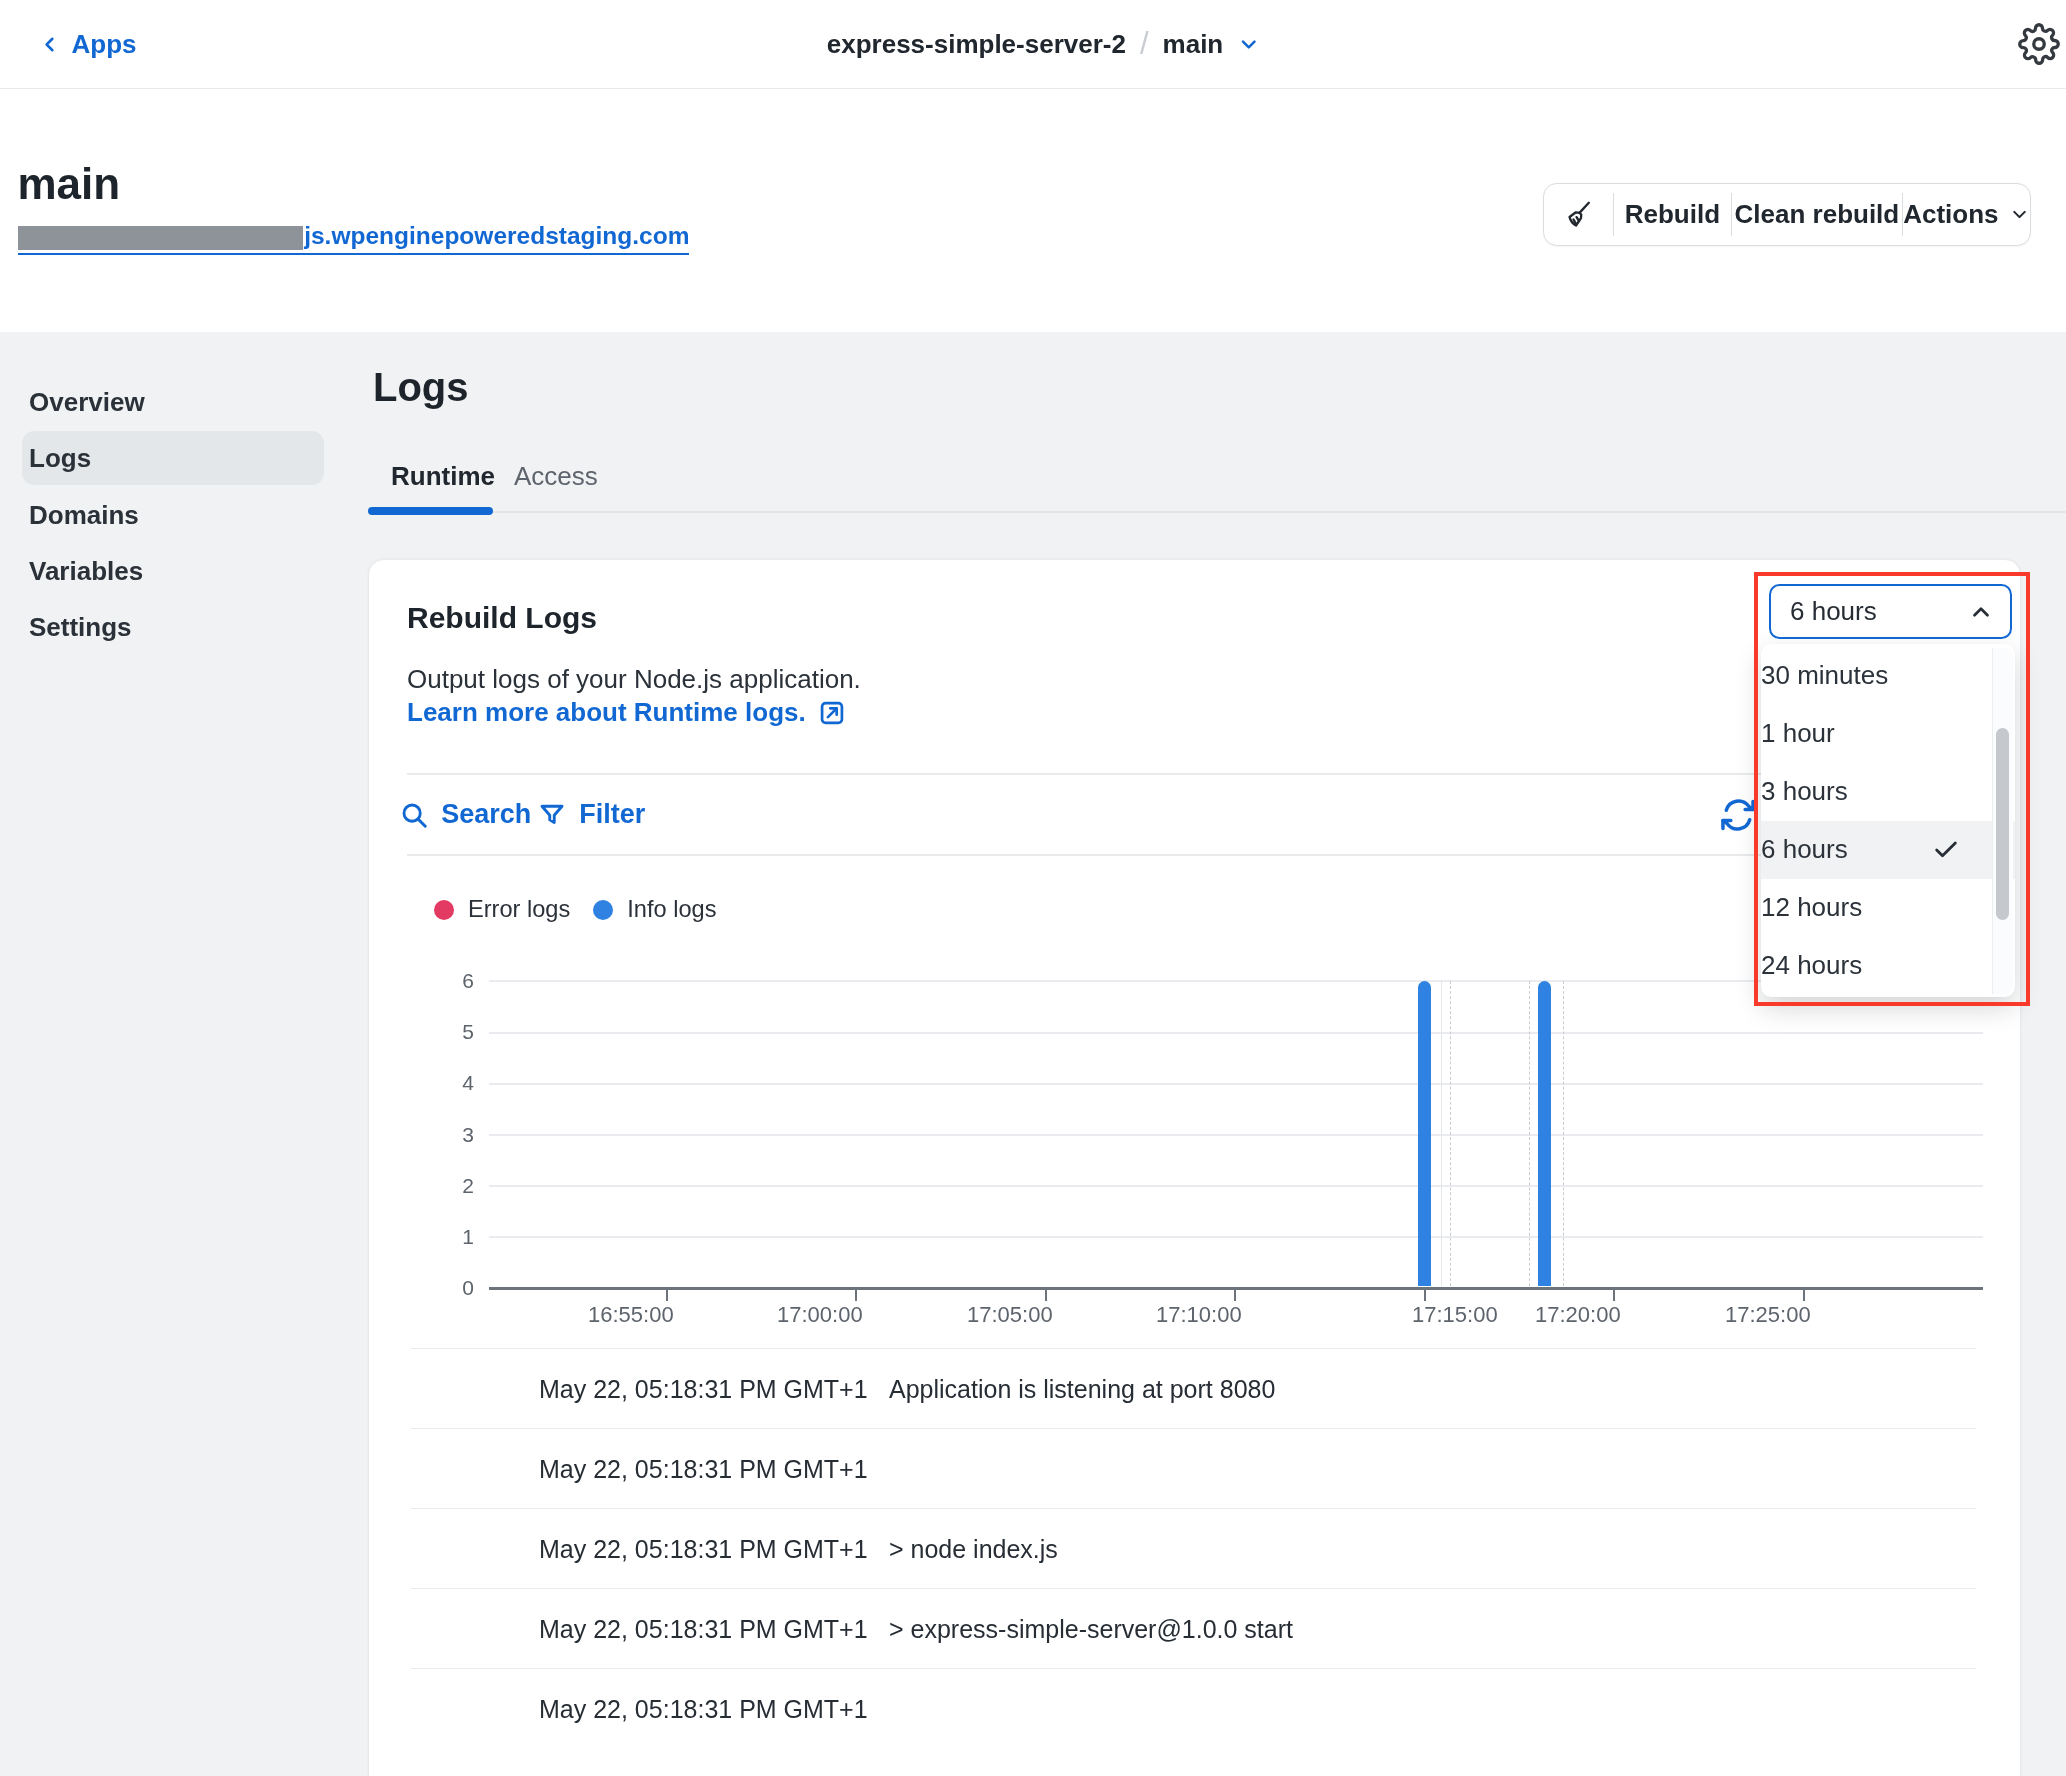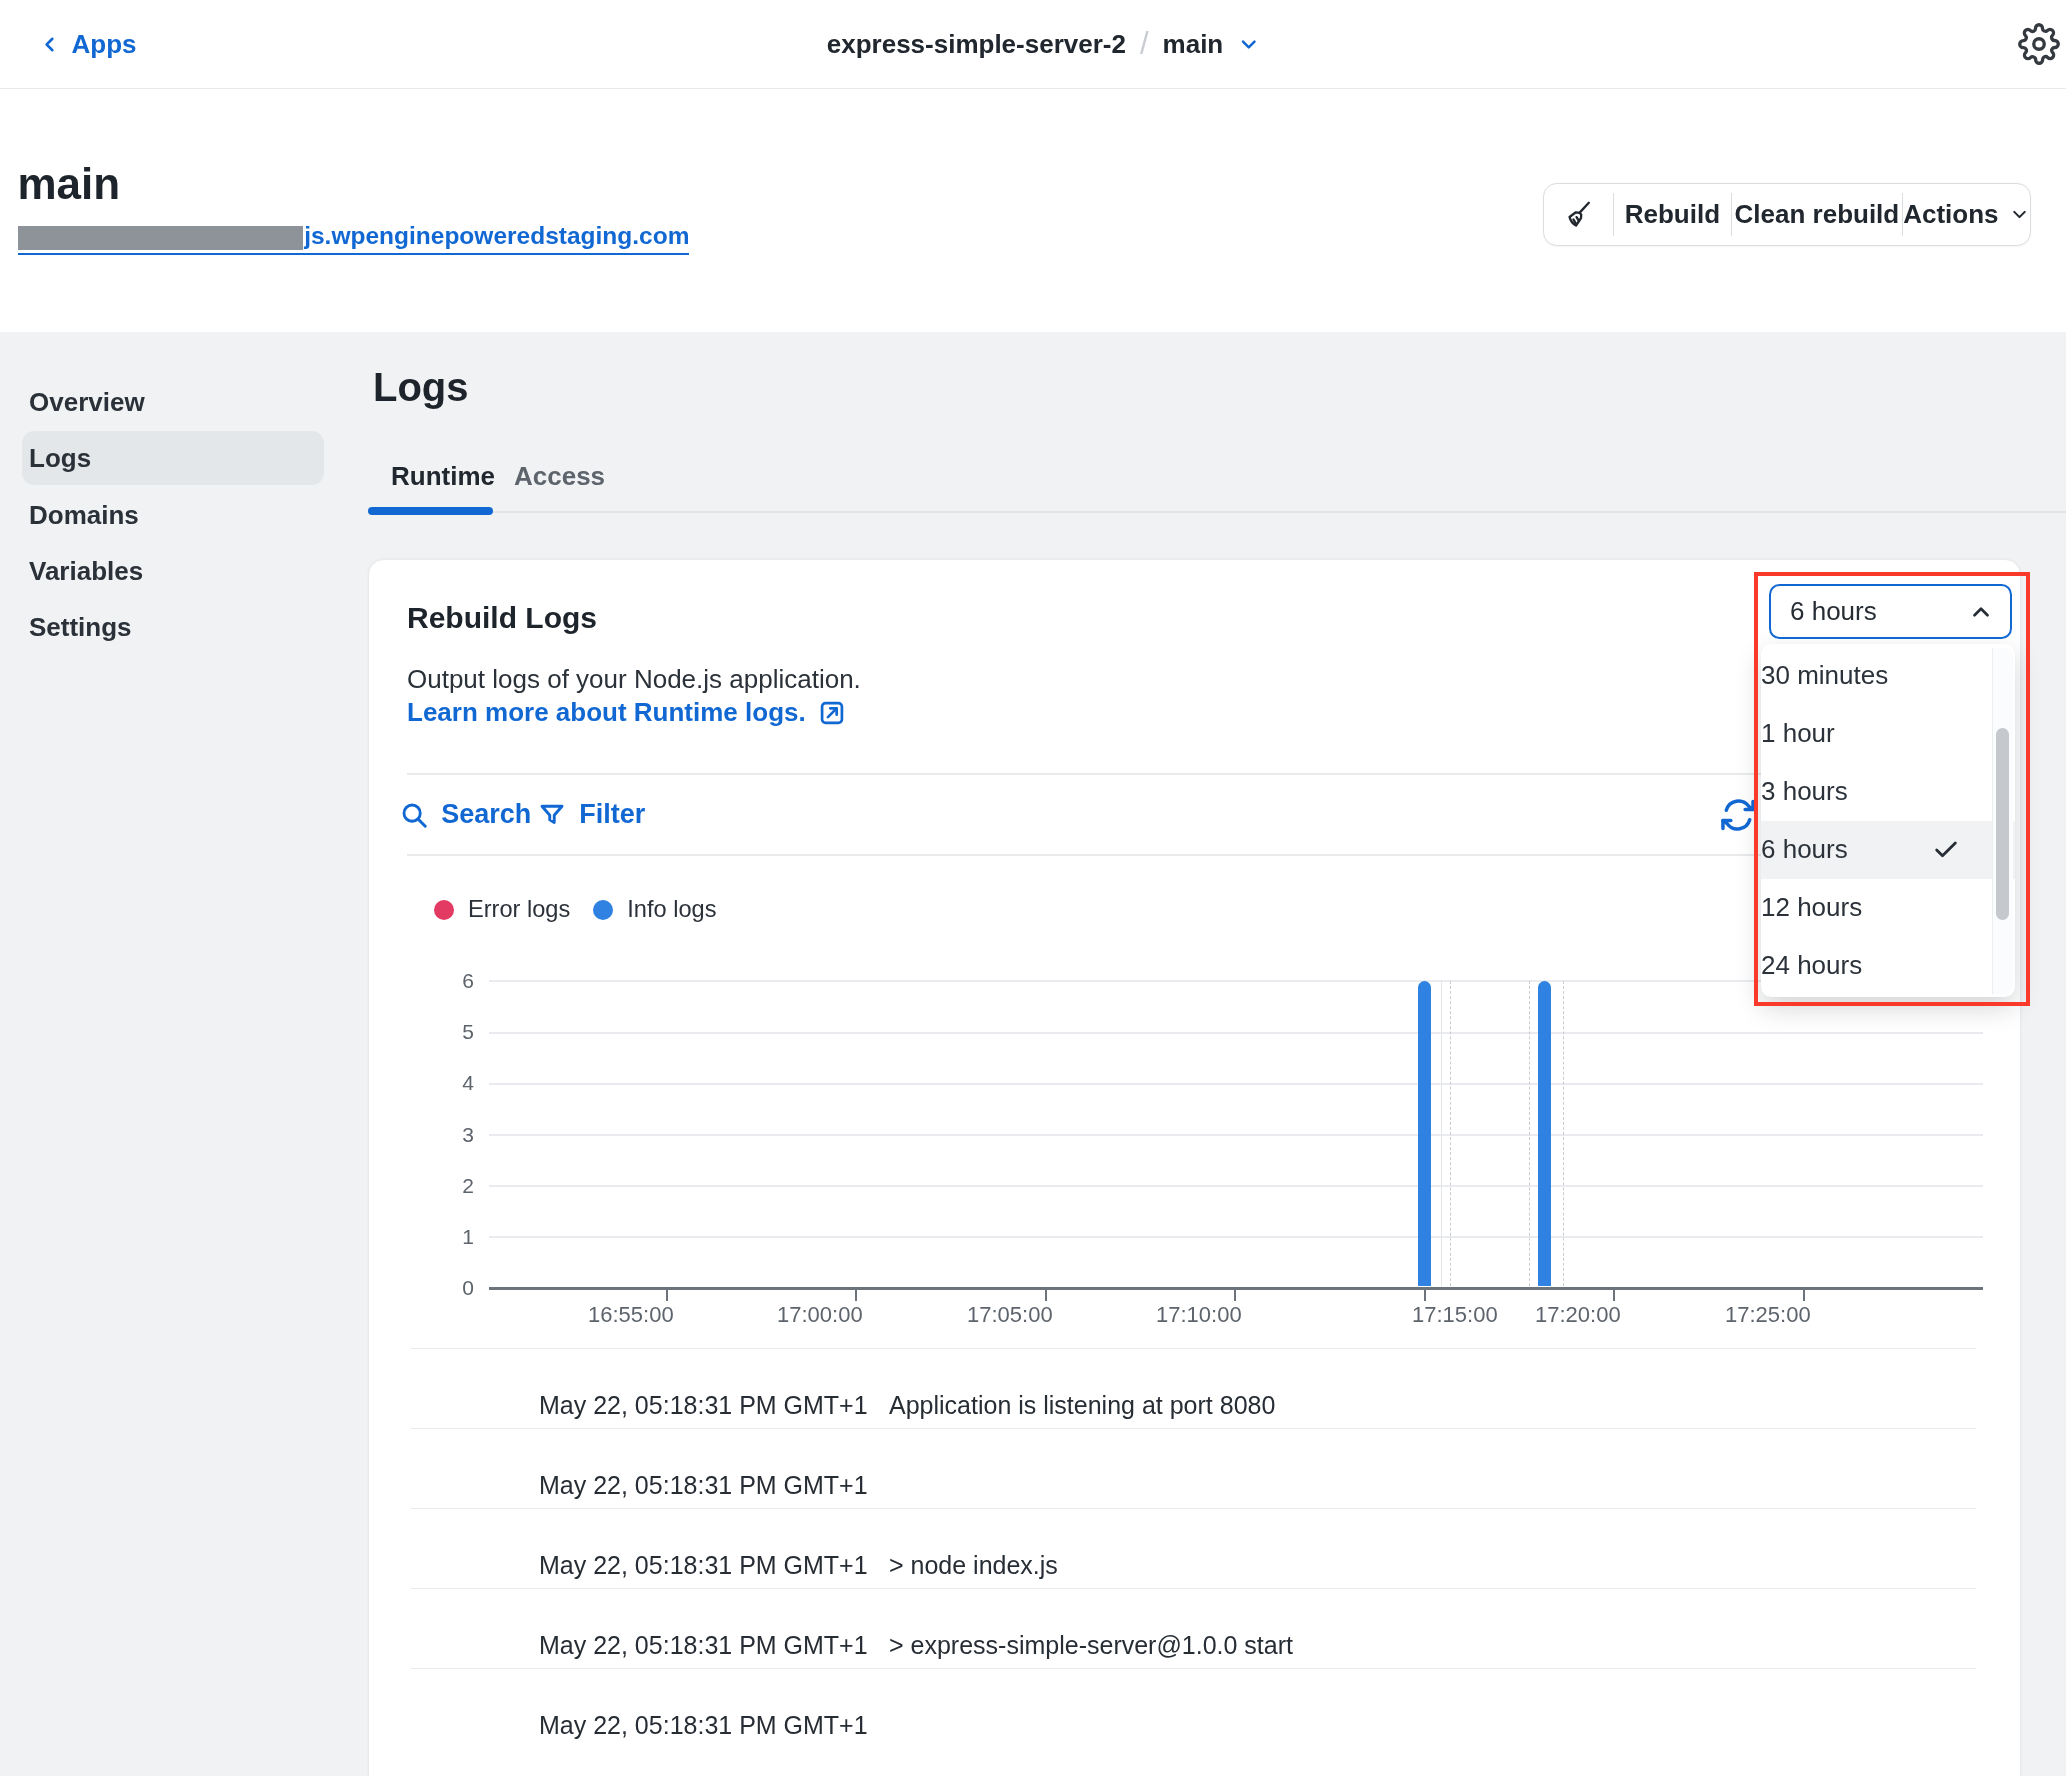--- a/index.html
+++ b/index.html
@@ -28,21 +28,21 @@
   .btn-divider{width:1.7px;background:#dbdee1;margin:8.7px 0;}
   
   .content-bg{left:0;top:332px;width:2067px;height:1445px;background:#f1f2f4;}
   .nav-item{left:22px;width:302px;height:54px;border-radius:12.2px;display:flex;align-items:center;
             padding-left:7px;box-sizing:border-box;font-size:26px;font-weight:600;color:#2a3138;cursor:pointer;}
   .nav-item.sel{background:#e4e7ea;}
   .nav-label{margin-left:0;}
   .page-h1{left:373px;top:365px;font-size:40px;font-weight:700;color:#1d242b;}
   .tab{top:454px;height:45px;display:flex;align-items:center;font-size:26px;cursor:pointer;}
   .tab.active{font-weight:700;color:#21272e;}
-  .tab.inactive{font-weight:700;color:#5d646c;}
+  .tab.inactive{font-weight:400;color:#5d646c;}
   .tabs-divider{left:368px;top:511px;width:1699px;height:1.7px;background:#e2e5e8;}
   .tab-underline{left:368px;top:507px;width:125px;height:7.9px;border-radius:4.4px;background:#1268d3;}
   
   .card{left:368px;top:559px;width:1651px;height:1310px;background:#fff;border:0.9px solid #e8eaec;
         border-radius:15.7px;box-shadow:0 0.9px 2.6px rgba(16,24,40,.05);}
   .card-h2{left:407px;top:601px;font-size:30px;font-weight:700;color:#1d242b;}
   .card-desc{left:407px;top:664px;font-size:26px;color:#2a3138;}
   .learn-link{left:407px;top:697px;display:flex;align-items:center;gap:12.2px;font-size:26px;font-weight:700;
               color:#1268d3;cursor:pointer;}
   .hdiv{height:1.7px;background:#e8eaec;}
@@ -52,21 +52,21 @@
   .legend-dot{width:20px;height:20px;border-radius:50%;}
   
   .gridline,.bar,.guide,.tickmark{position:absolute;}
   .ytick{position:absolute;width:44px;text-align:right;font-size:21px;color:#5d646c;}
   .xtick{position:absolute;width:157px;text-align:left;font-size:22px;color:#5d646c;}
   
   .logtable{left:411px;top:1348px;width:1565px;}
   .thead{position:relative;height:52px;background:#f6f7f8;border-radius:10.5px 10.5px 0 0;}
   .thead span{position:absolute;top:50%;transform:translateY(-50%);font-size:24.5px;font-weight:600;color:#272d34;}
   .trow{position:relative;height:79px;border-top:1.7px solid #e9ebee;}
-  .trow span{position:absolute;top:50%;transform:translateY(-50%);font-size:25px;color:#272d34;margin-top:16px;}
+  .trow span{position:absolute;top:50%;transform:translateY(-50%);font-size:25px;color:#272d34;}
   .col-date{left:128px;}
   .col-msg{left:478px;}
   .sort-ico{font-size:23.6px;margin-left:10.5px;font-weight:400;}
   
   .refresh-btn{left:1719px;top:796px;width:38px;height:38px;cursor:pointer;}
   .dd-panel{left:1761px;top:644px;width:254px;height:353px;background:#fff;border-radius:10.5px;
             box-shadow:0 10.5px 26px rgba(20,28,40,.18);z-index:5;}
   .dd-item{position:relative;height:58px;display:flex;align-items:center;
            box-sizing:border-box;font-size:26px;color:#2b323a;cursor:pointer;}
   .dd-item.sel{background:#f0f2f4;}

